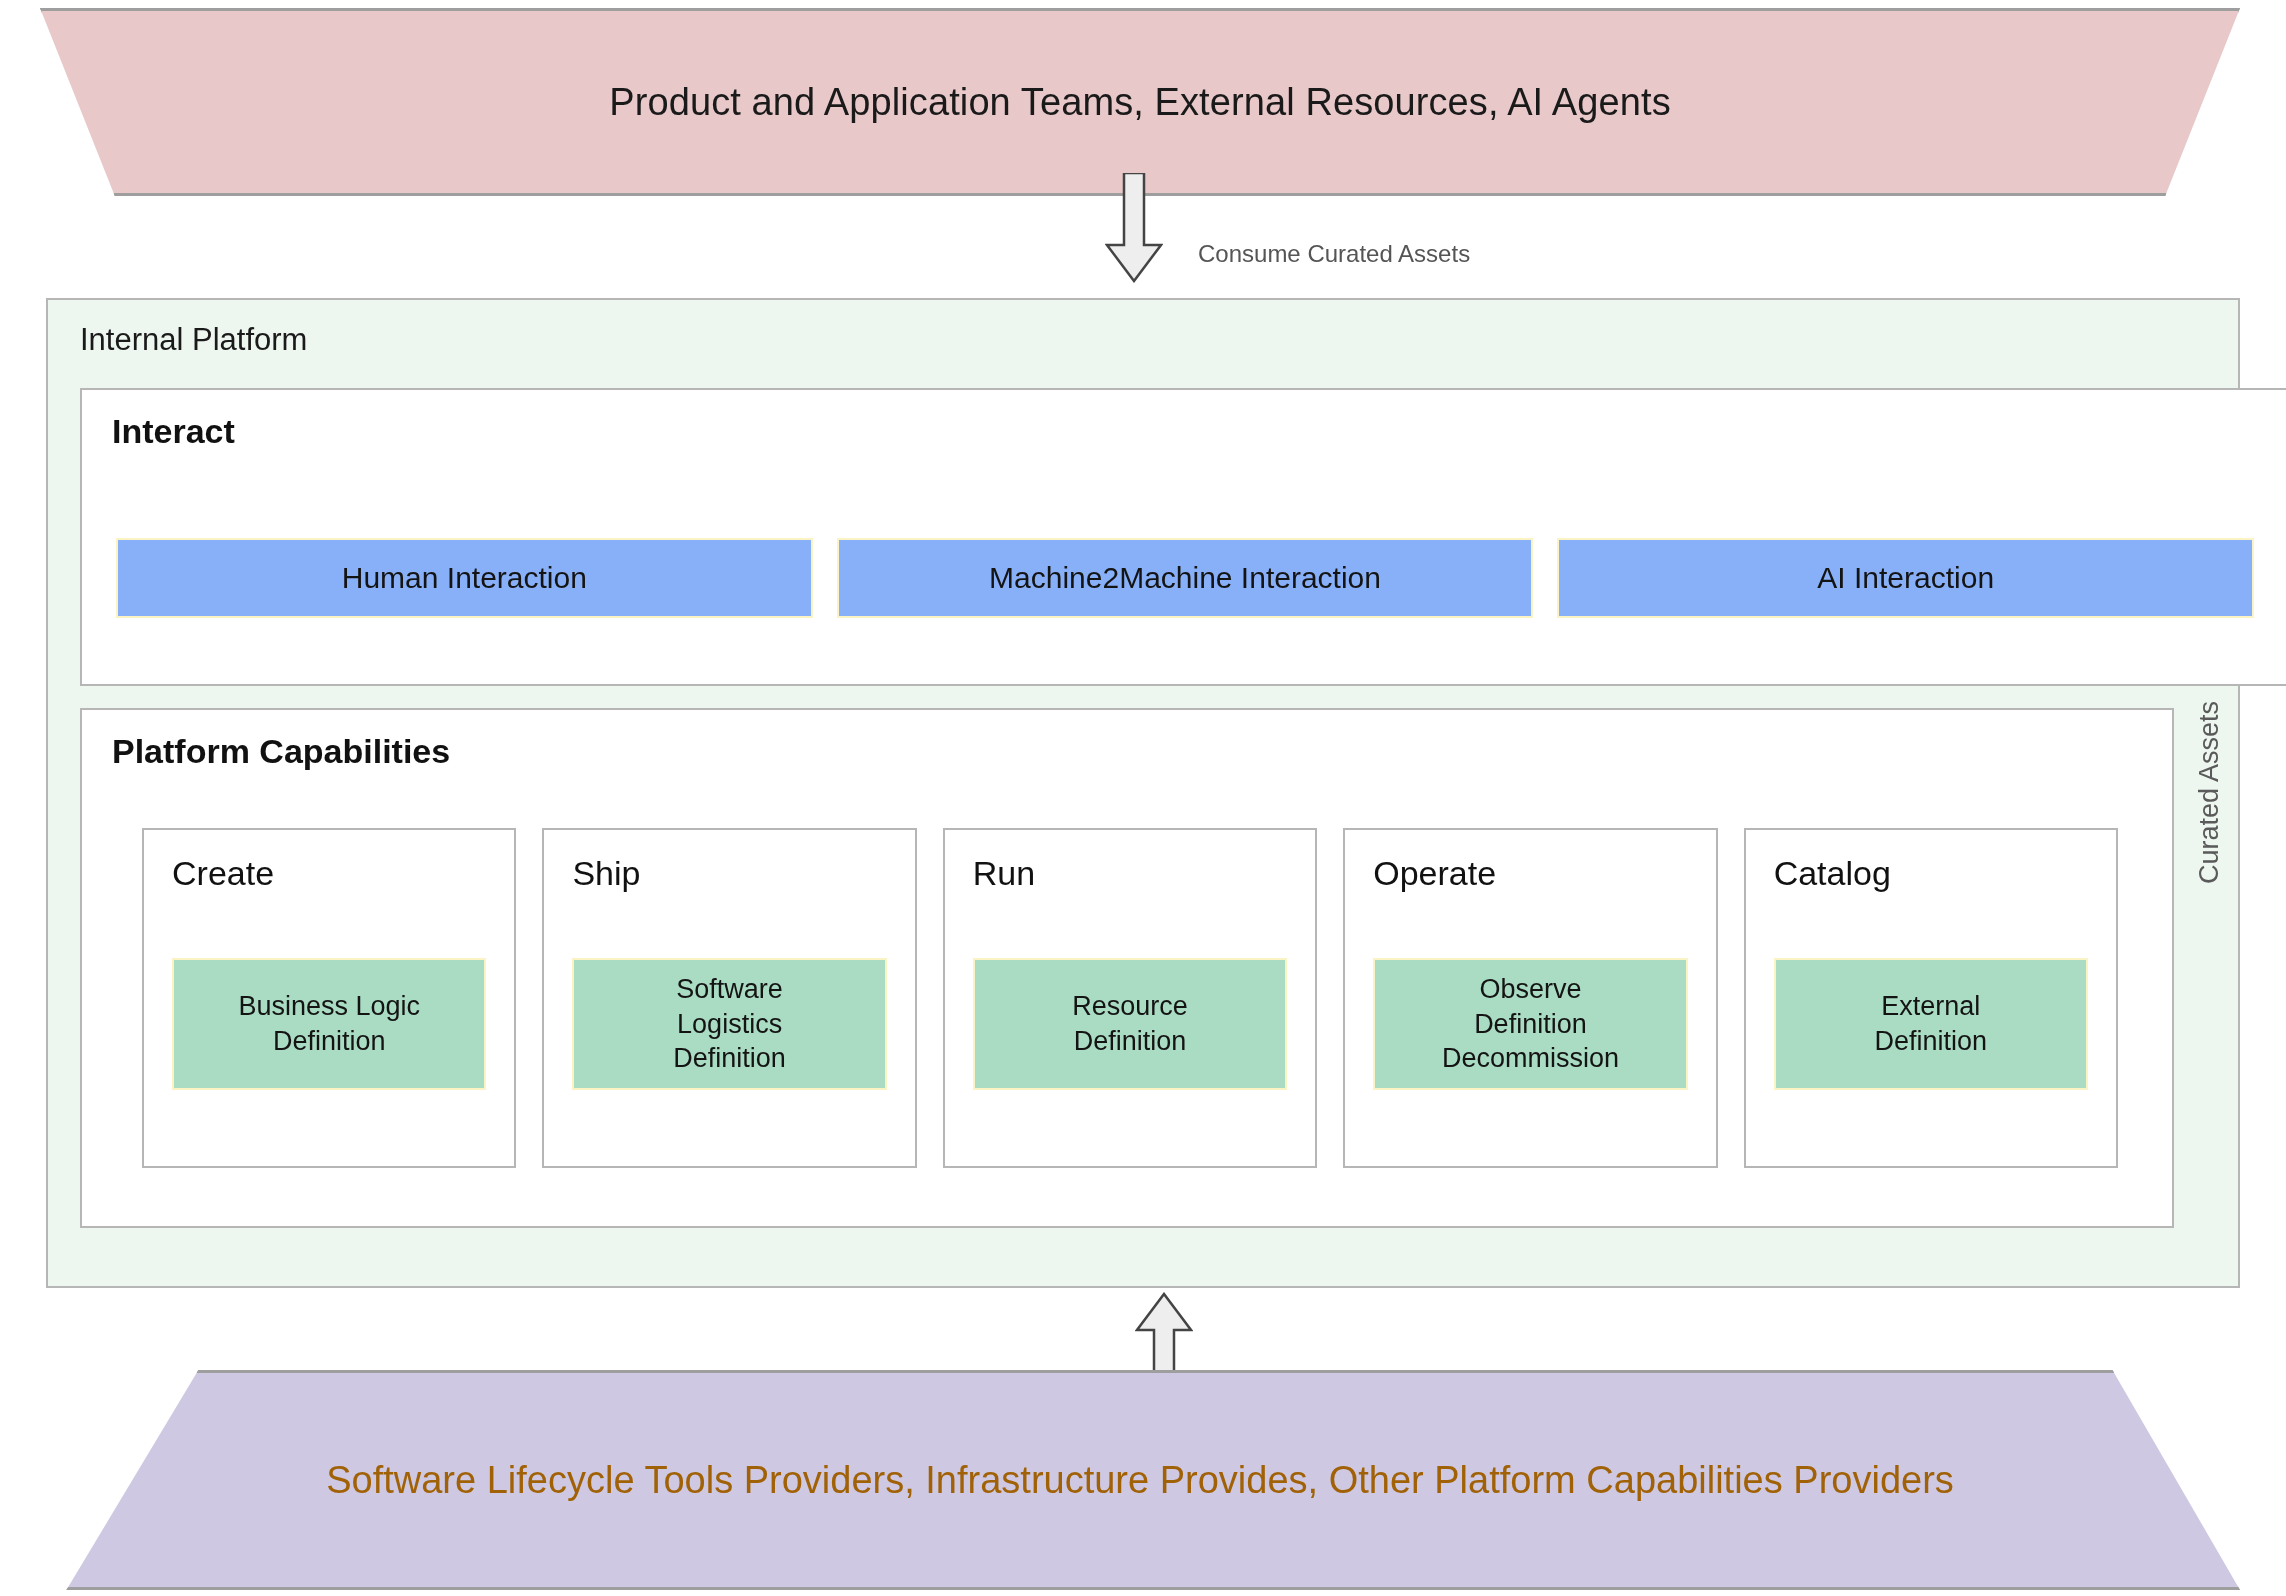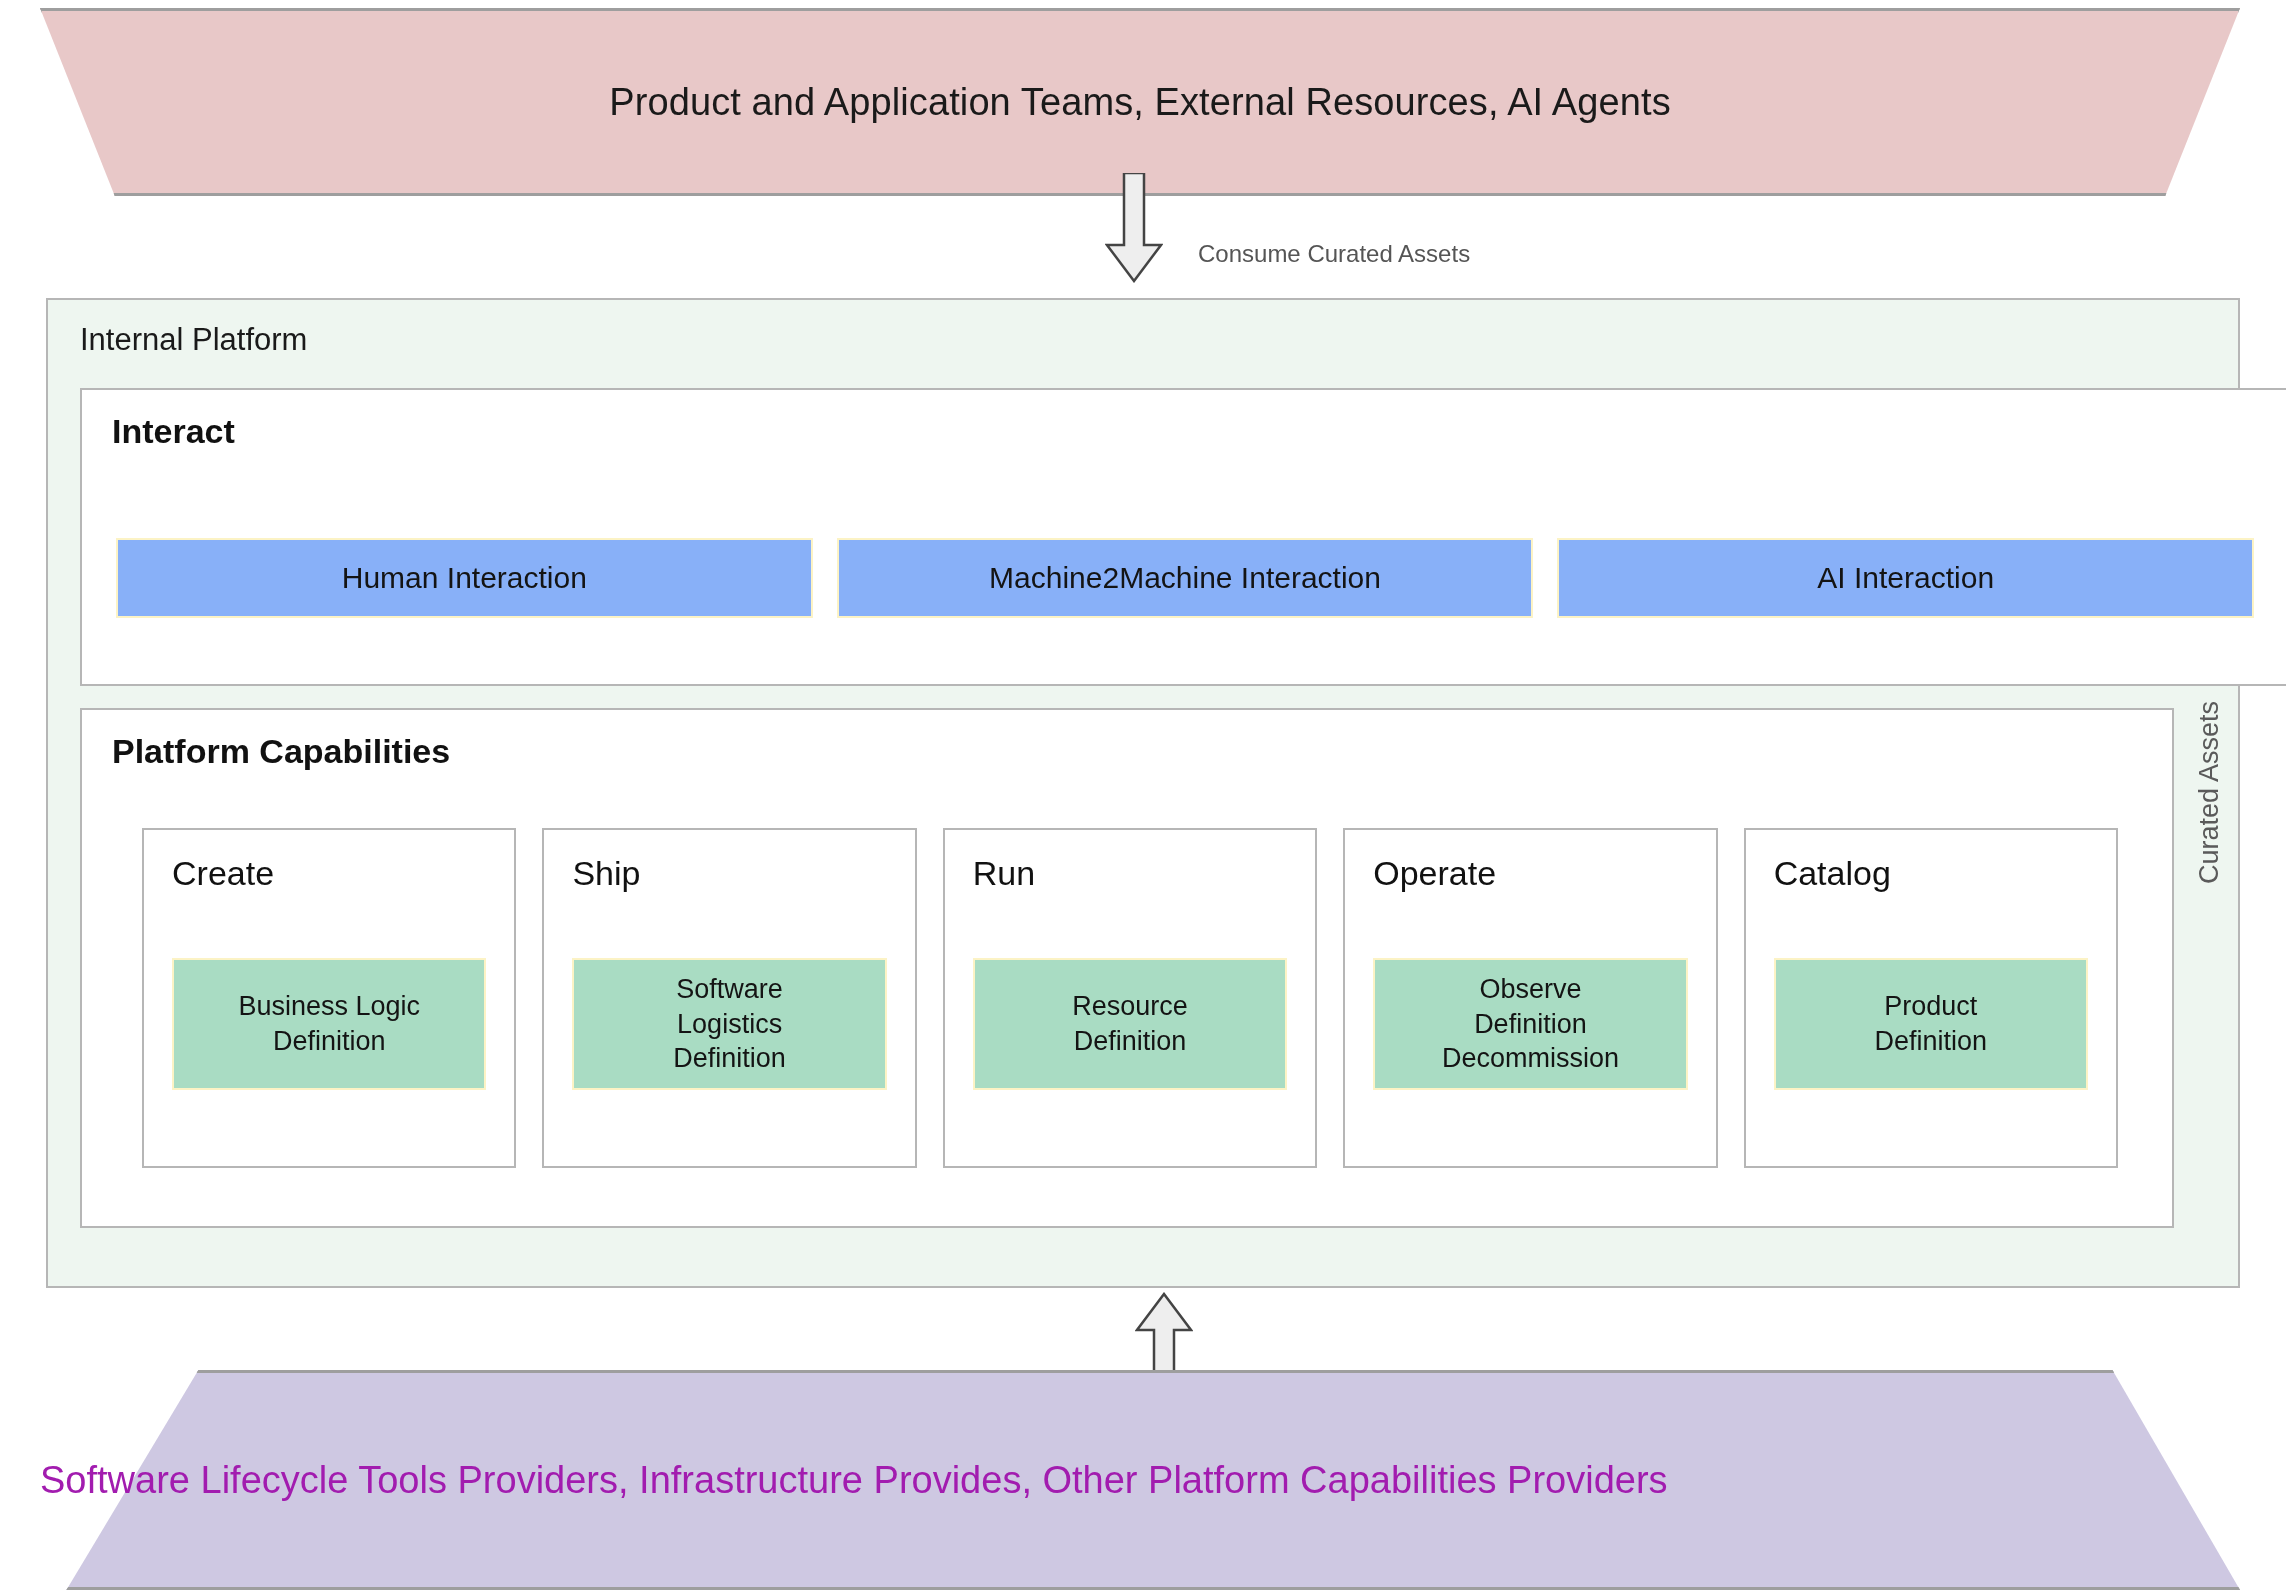--- a/index.html
+++ b/index.html
@@ -80,23 +80,23 @@
     background:
       linear-gradient(to bottom, #9e9e9e 0 3px, transparent 3px),
       linear-gradient(to top, #9e9e9e 0 3px, transparent 3px);
     pointer-events: none;
   }
   .actor-bottom .label {
     position: absolute;
     left: 0; right: 0;
     top: 50%;
     transform: translateY(-50%);
-    text-align: left;
+    text-align: center;
     font-size: 38px;
-    color: #a21caf;
+    color: #a16207;
   }
 
   
   .flow {
     position: absolute;
   }
   .flow svg { display: block; }
   .flow-label {
     position: absolute;
     white-space: nowrap;
@@ -301,21 +301,21 @@
 
         <div class="cap-card">
           <div class="cap-card-title">Operate</div>
           <div class="cap-chip">Observe
 Definition
 Decommission</div>
         </div>
 
         <div class="cap-card">
           <div class="cap-card-title">Catalog</div>
-          <div class="cap-chip">Product
+          <div class="cap-chip">External
 Definition</div>
         </div>
 
       </div>
     </div>
   </div>
 
   <div class="flow" style="left:1135px; top:1292px;">
     <svg width="58" height="110" viewBox="0 0 58 110">
       <polygon points="29,2 56,38 39,38 39,108 19,108 19,38 2,38" fill="#eeeeee" stroke="#444444" stroke-width="2.5"></polygon>

